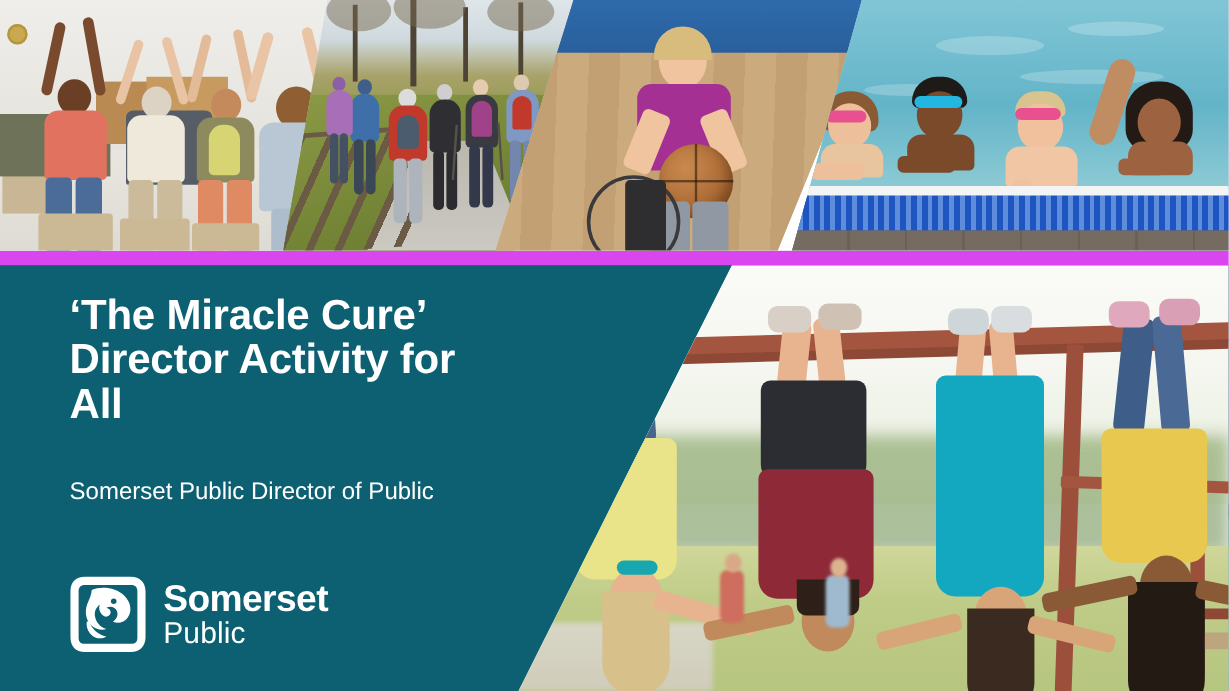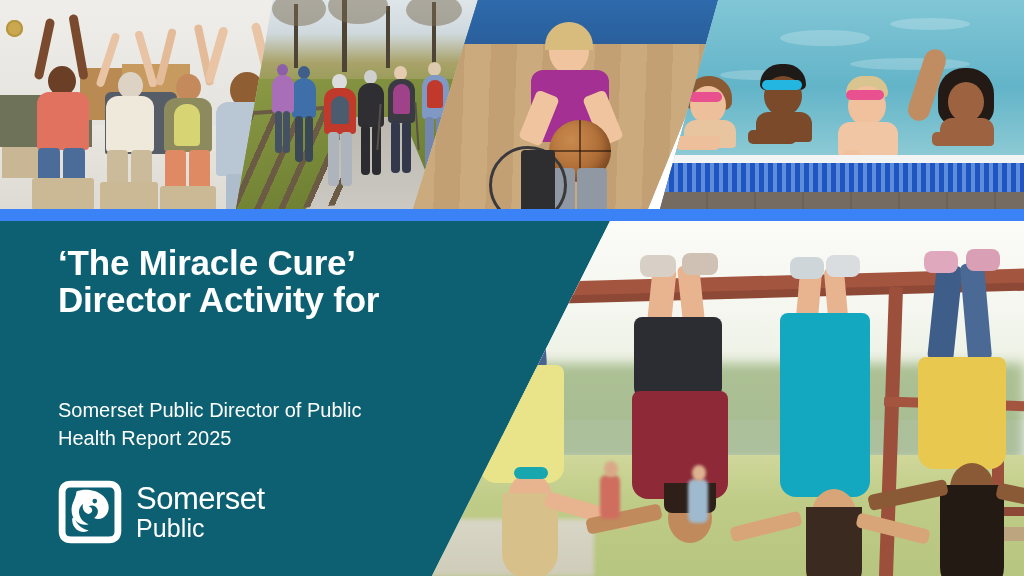--- a/index.html
+++ b/index.html
@@ -6,21 +6,21 @@
   * { margin:0; padding:0; box-sizing:border-box; }
   html, body {
     width:1024px; height:576px;
     background:#ffffff;
     font-family:"Liberation Sans", sans-serif;
     overflow:hidden;
   }
   #cover {
     position:relative;
     width:1024px; height:432px;
-    background:#3b82f6;
+    background:#d946ef;
   }
 
   
   .photo-strip {
     position:absolute;
     top:0; left:0;
     width:1024px; height:209px;
     background:#ffffff;
     overflow:hidden;
   }
@@ -173,21 +173,21 @@
   .logo {
     position:absolute;
     left:56px; top:478px;
     display:flex;
     align-items:center;
     gap:12px;
   }
   .logo-mark { width:68px; height:68px; flex:0 0 68px; }
   .logo-words { display:flex; flex-direction:column; line-height:1; }
   .logo-somerset {
-    color:#ffffff; font-size:31px; font-weight:normal; letter-spacing:-0.5px;
+    color:#ffffff; font-size:31px; font-weight:bold; letter-spacing:-0.5px;
   }
   .logo-council {
     color:#ffffff; font-size:25px; font-weight:normal; letter-spacing:0.1px;
     margin-top:2px;
   }
 </style>
 </head>
 <body>
 
 <div id="cover">
@@ -440,25 +440,25 @@
 
     <div style="position:absolute; left:600px; top:254px; width:20px; height:44px; background:#cf6e5e; border-radius:6px; filter:blur(1.5px);"></div>
     <div style="position:absolute; left:604px; top:240px; width:14px; height:16px; background:#d9a987; border-radius:50%; filter:blur(1.5px);"></div>
     <div style="position:absolute; left:688px; top:258px; width:20px; height:44px; background:#9fb9cf; border-radius:6px; filter:blur(1.5px);"></div>
     <div style="position:absolute; left:692px; top:244px; width:14px; height:16px; background:#dcb28f; border-radius:50%; filter:blur(1.5px);"></div>
   </div>
 
   <div class="title">
     <div>‘The Miracle Cure’</div>
     <div>Director Activity for</div>
+    <div>All</div>
   </div>
 
   <div class="subtitle">
     <div>Somerset Public Director of Public</div>
-    <div>Health Report 2025</div>
   </div>
 
   <div class="logo">
     <span class="logo-mark">
       <svg viewBox="0 0 100 100" width="68" height="68" aria-hidden="true">
         <path fill="#ffffff" d="M22 4 C10 4 4 11 4 22 L4 78 C4 89 10 96 22 96 L78 96 C89 96 96 89 96 78 L96 22 C96 11 89 4 78 4 Z
                                  M22 14 L78 14 C84 14 86 17 86 22 L86 78 C86 84 84 86 78 86 L22 86 C16 86 14 84 14 78 L14 22 C14 17 16 14 22 14 Z"></path>
         <path fill="#ffffff" d="M30 20 C42 15 60 17 70 27 C78 35 80 46 74 54 C70 60 62 62 56 59
                                  C60 56 63 51 61 46 C59 41 53 39 48 42 C52 43 54 46 53 49 C52 52 48 54 45 52
                                  C40 49 38 43 40 38 C36 41 33 46 34 52 C35 60 41 66 48 68 C42 70 34 68 29 63

